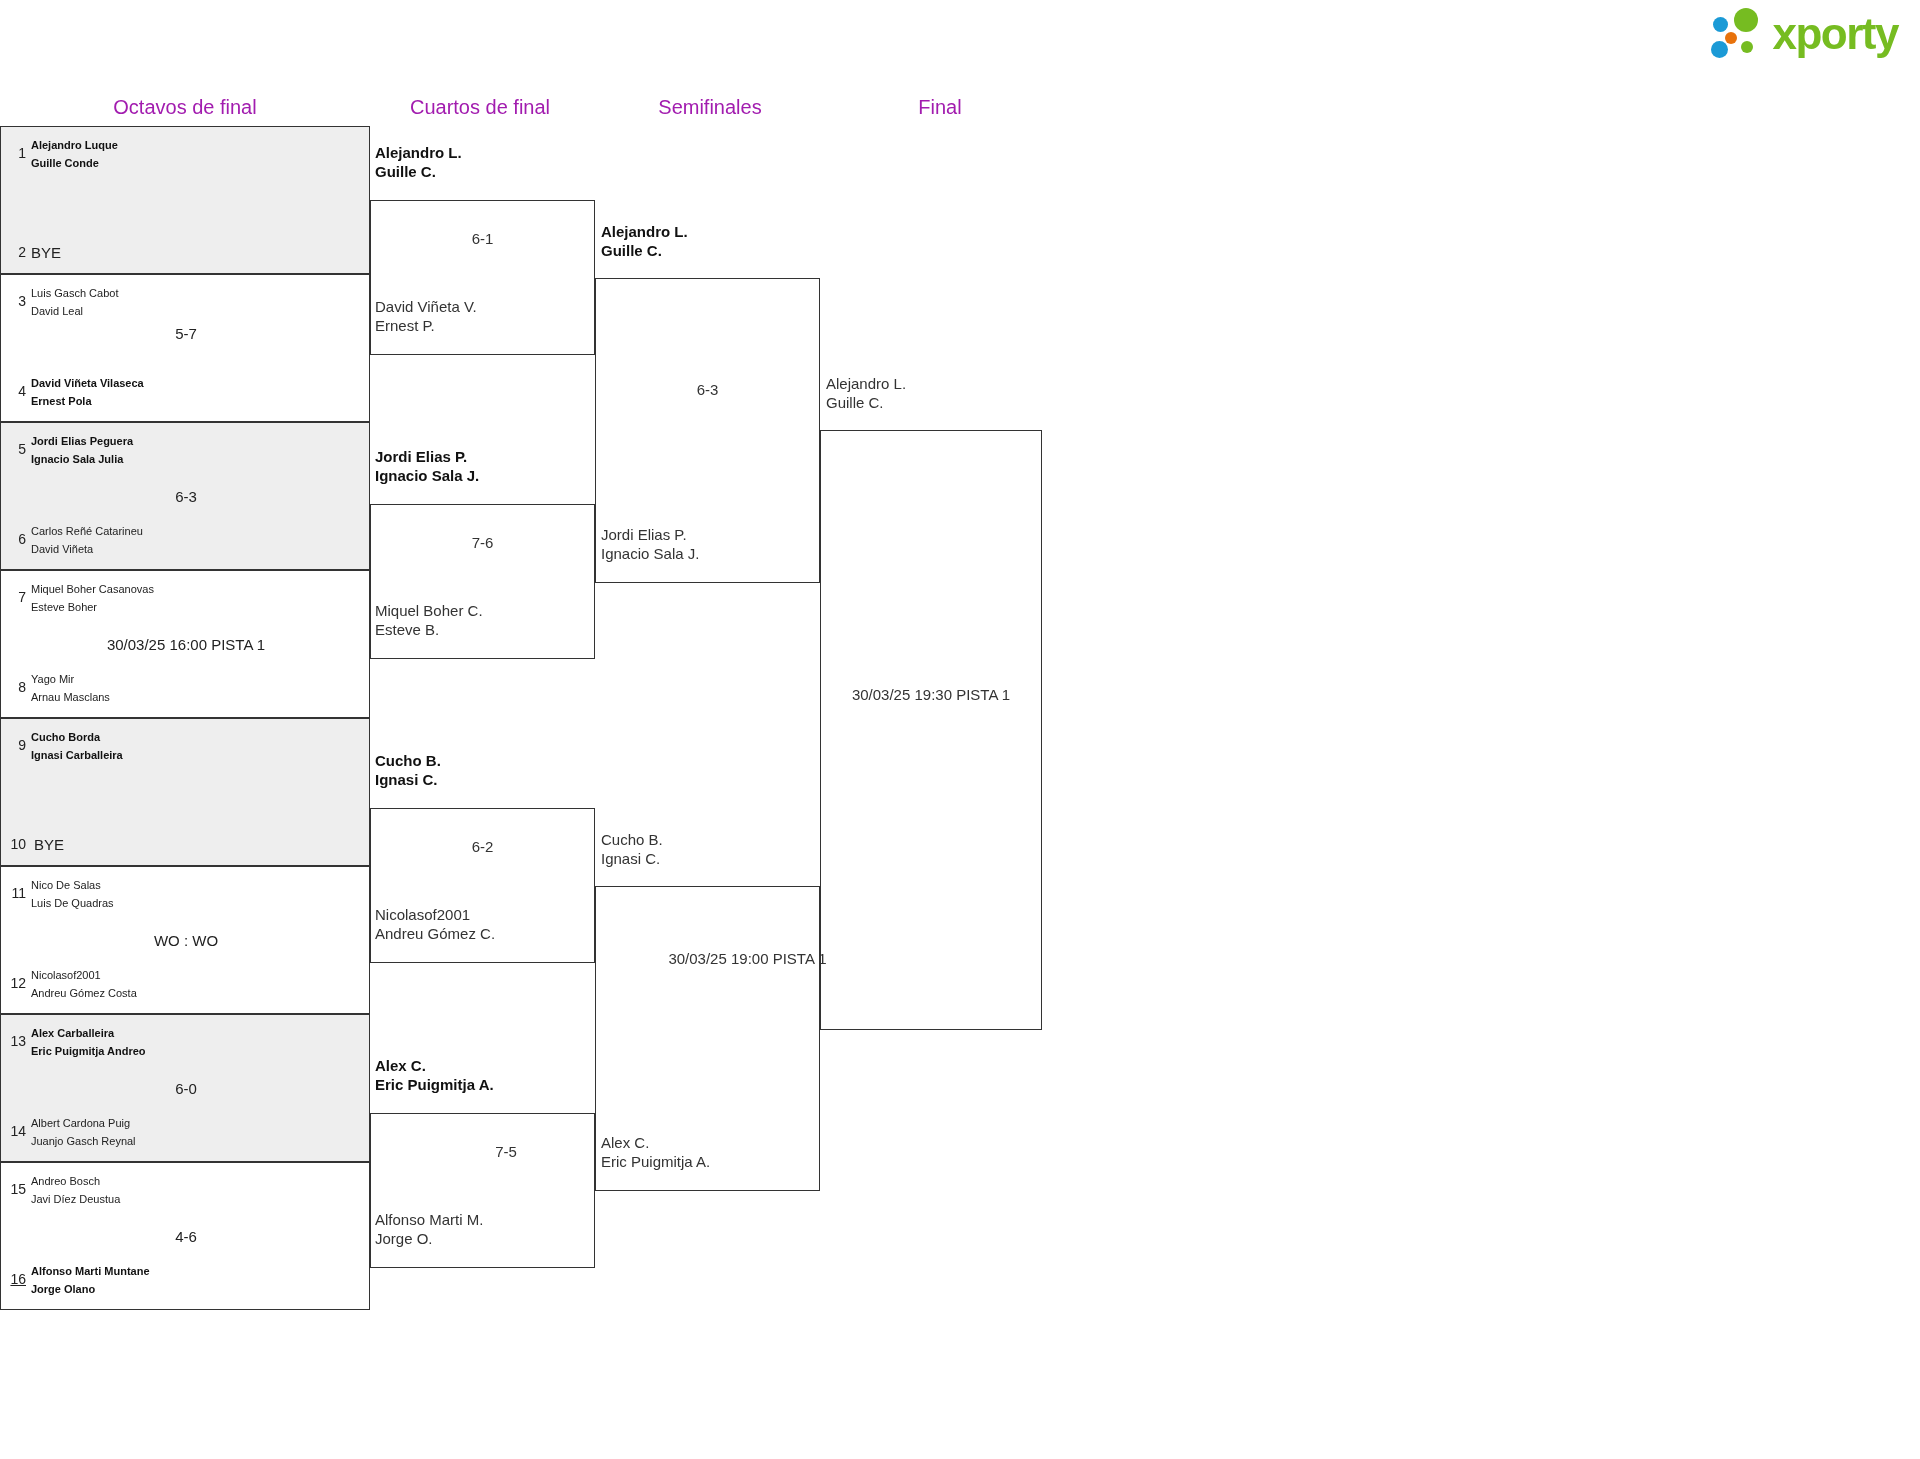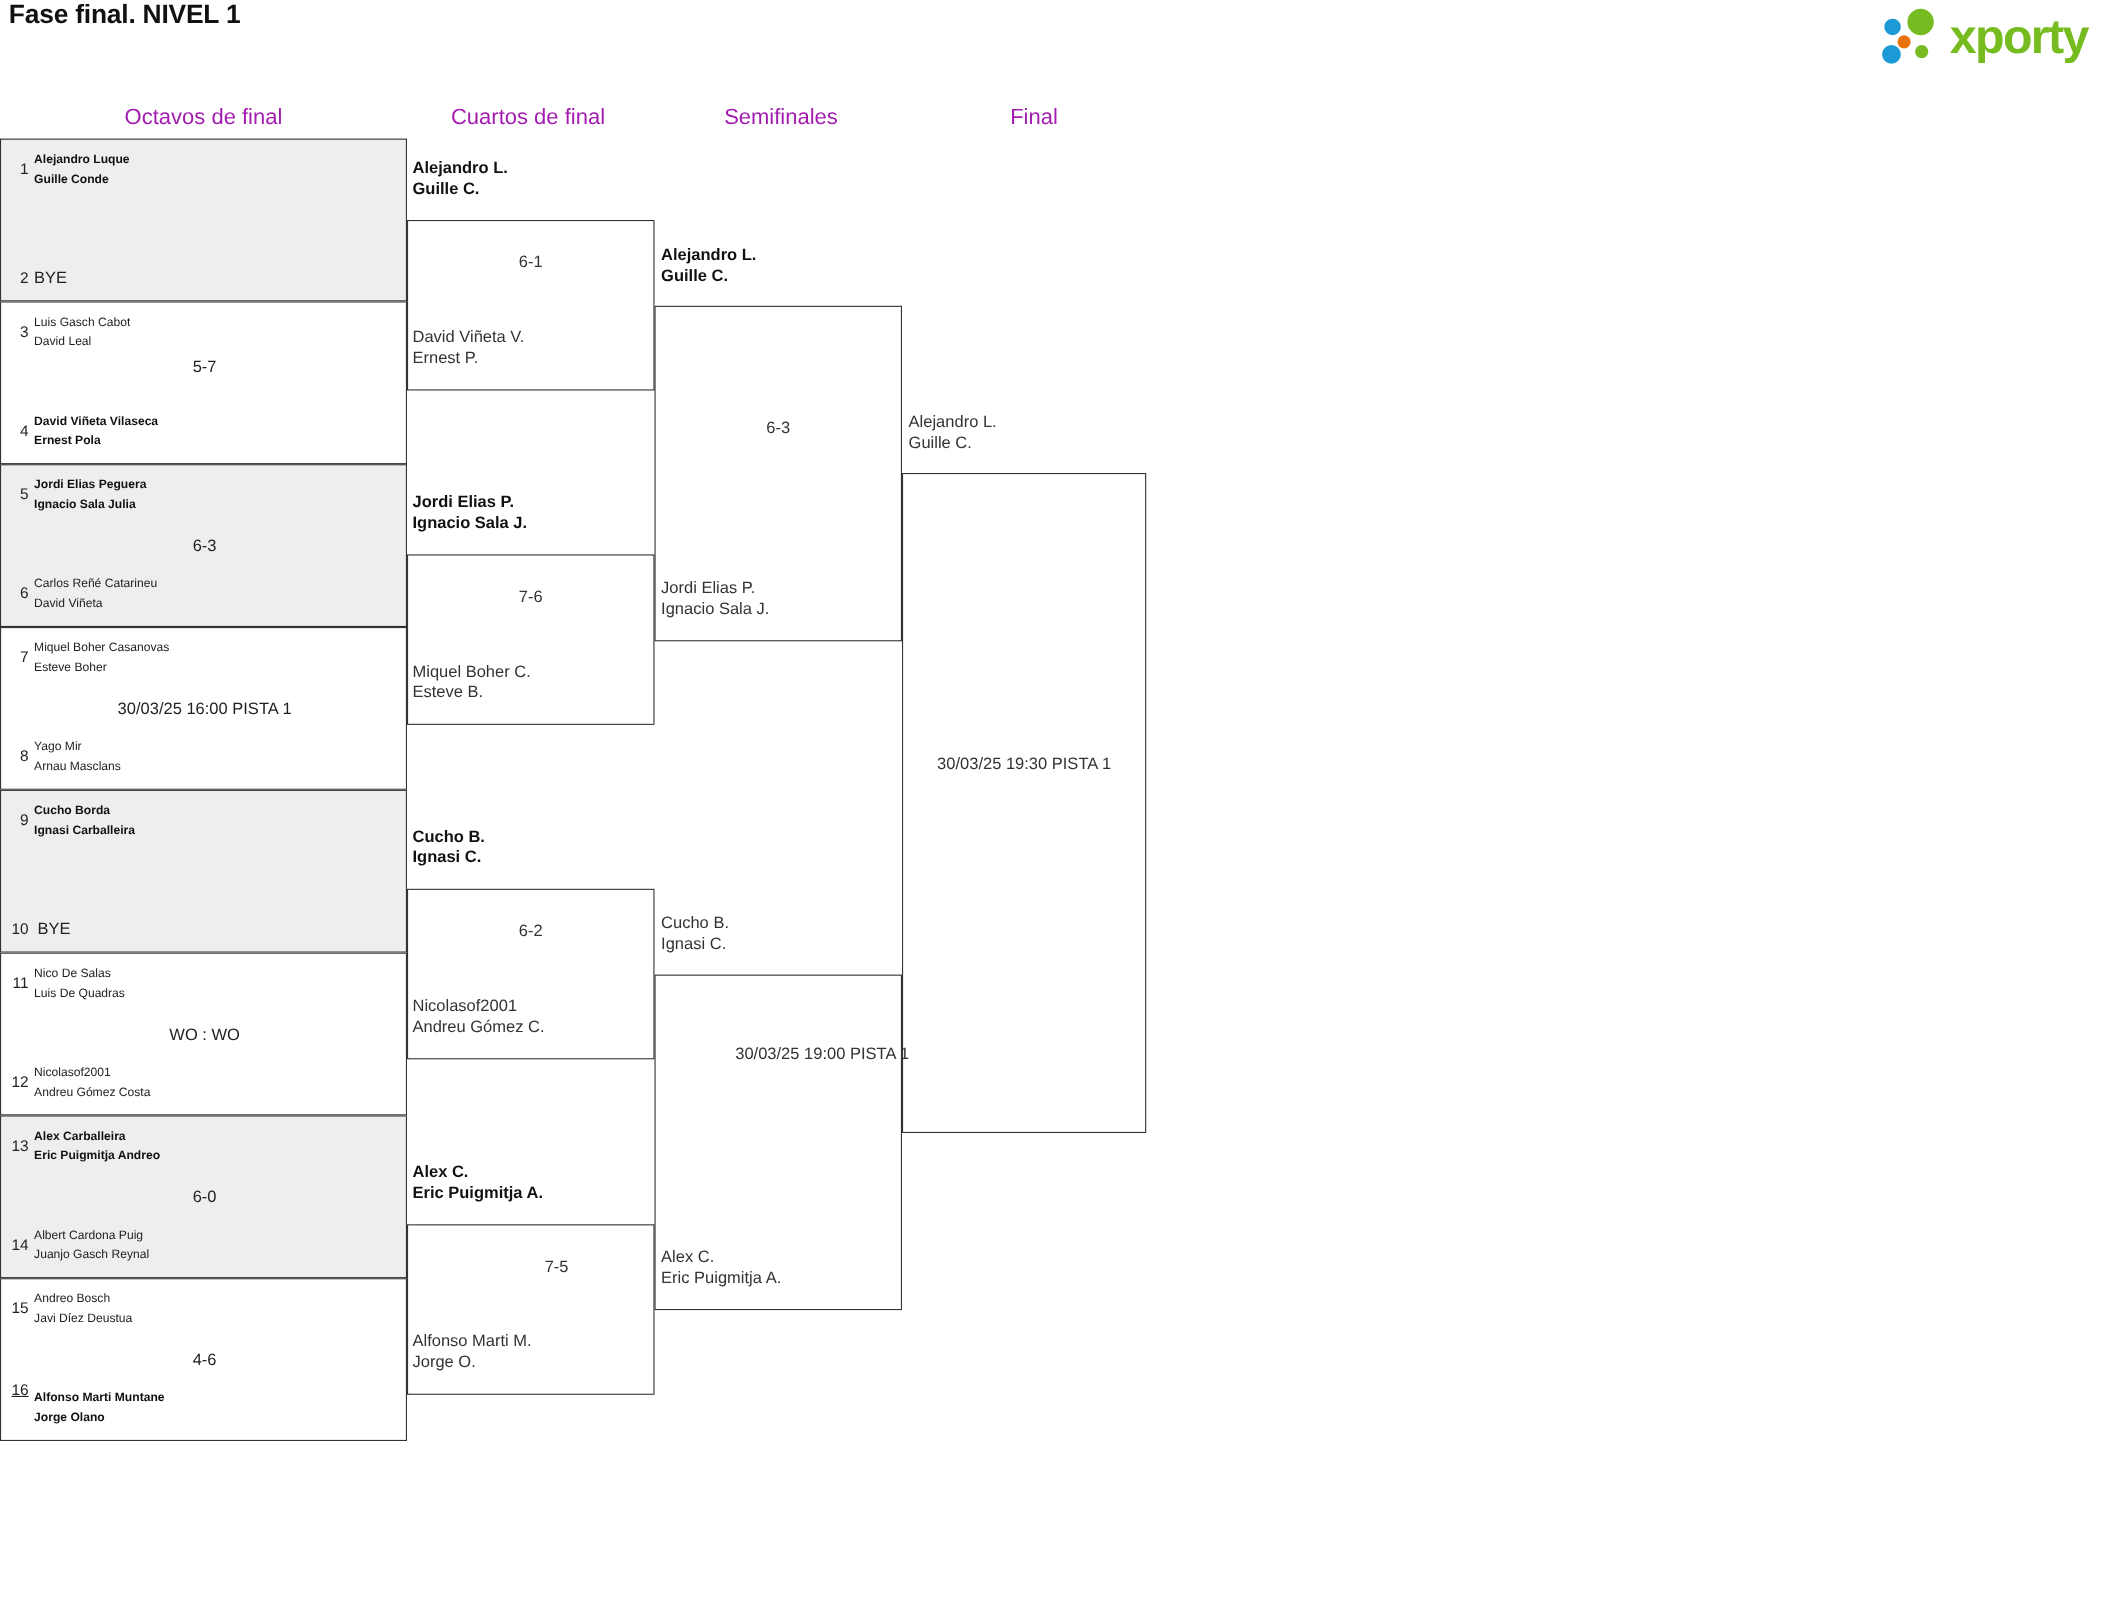--- a/index.html
+++ b/index.html
@@ -152,21 +152,20 @@
     width: 222px;
     box-sizing: border-box;
     border: 1px solid #333333;
     background: transparent;
   }
 </style>
 </head>
 <body>
 
 <div id="header-title">
-  <div class="line">Fase final. NIVEL 1</div>
 </div>
 
 <div id="brand-logo">
   <div class="logo-mark">
     <span class="dot" style="left:2px;  top:9px;  width:15px; height:15px; background:#1b9ad6;"></span>
     <span class="dot" style="left:14px; top:24px; width:12px; height:12px; background:#e8720c;"></span>
     <span class="dot" style="left:0px;  top:33px; width:17px; height:17px; background:#1b9ad6;"></span>
     <span class="dot" style="left:23px; top:0px;  width:24px; height:24px; background:#76bc21;"></span>
     <span class="dot" style="left:30px; top:33px; width:12px; height:12px; background:#76bc21;"></span>
   </div>
@@ -242,21 +241,21 @@
   <span class="seed" style="top:108px;">14</span>
   <span class="team" style="top:99px;">Albert Cardona Puig</span>
   <span class="team" style="top:117px;">Juanjo Gasch Reynal</span>
 </div>
 
 <div class="r1-cell plain" style="top:1162px; height:148px;">
   <span class="seed" style="top:18px;">15</span>
   <span class="team" style="top:9px;">Andreo Bosch</span>
   <span class="team" style="top:27px;">Javi Díez Deustua</span>
   <span class="r1-score" style="left:0px; top:65px;">4-6</span>
-  <span class="seed" style="top:92px;text-decoration:underline;">16</span>
+  <span class="seed" style="top:108px;text-decoration:underline;">16</span>
   <span class="team winner" style="top:99px;">Alfonso Marti Muntane</span>
   <span class="team winner" style="top:117px;">Jorge Olano</span>
 </div>
 
 <span class="r2-top-name winner-bold" style="left:375px; top:144px;">Alejandro L.</span>
 <span class="r2-top-name winner-bold" style="left:375px; top:163px;">Guille C.</span>
 <div class="r2-box" style="top:200px; height:155px;"></div>
 <span class="mid-label" style="left:370px; top:230px; width:225px;">6-1</span>
 <span class="r2-bot-name" style="left:375px; top:298px;">David Viñeta V.</span>
 <span class="r2-bot-name" style="left:375px; top:317px;">Ernest P.</span>

